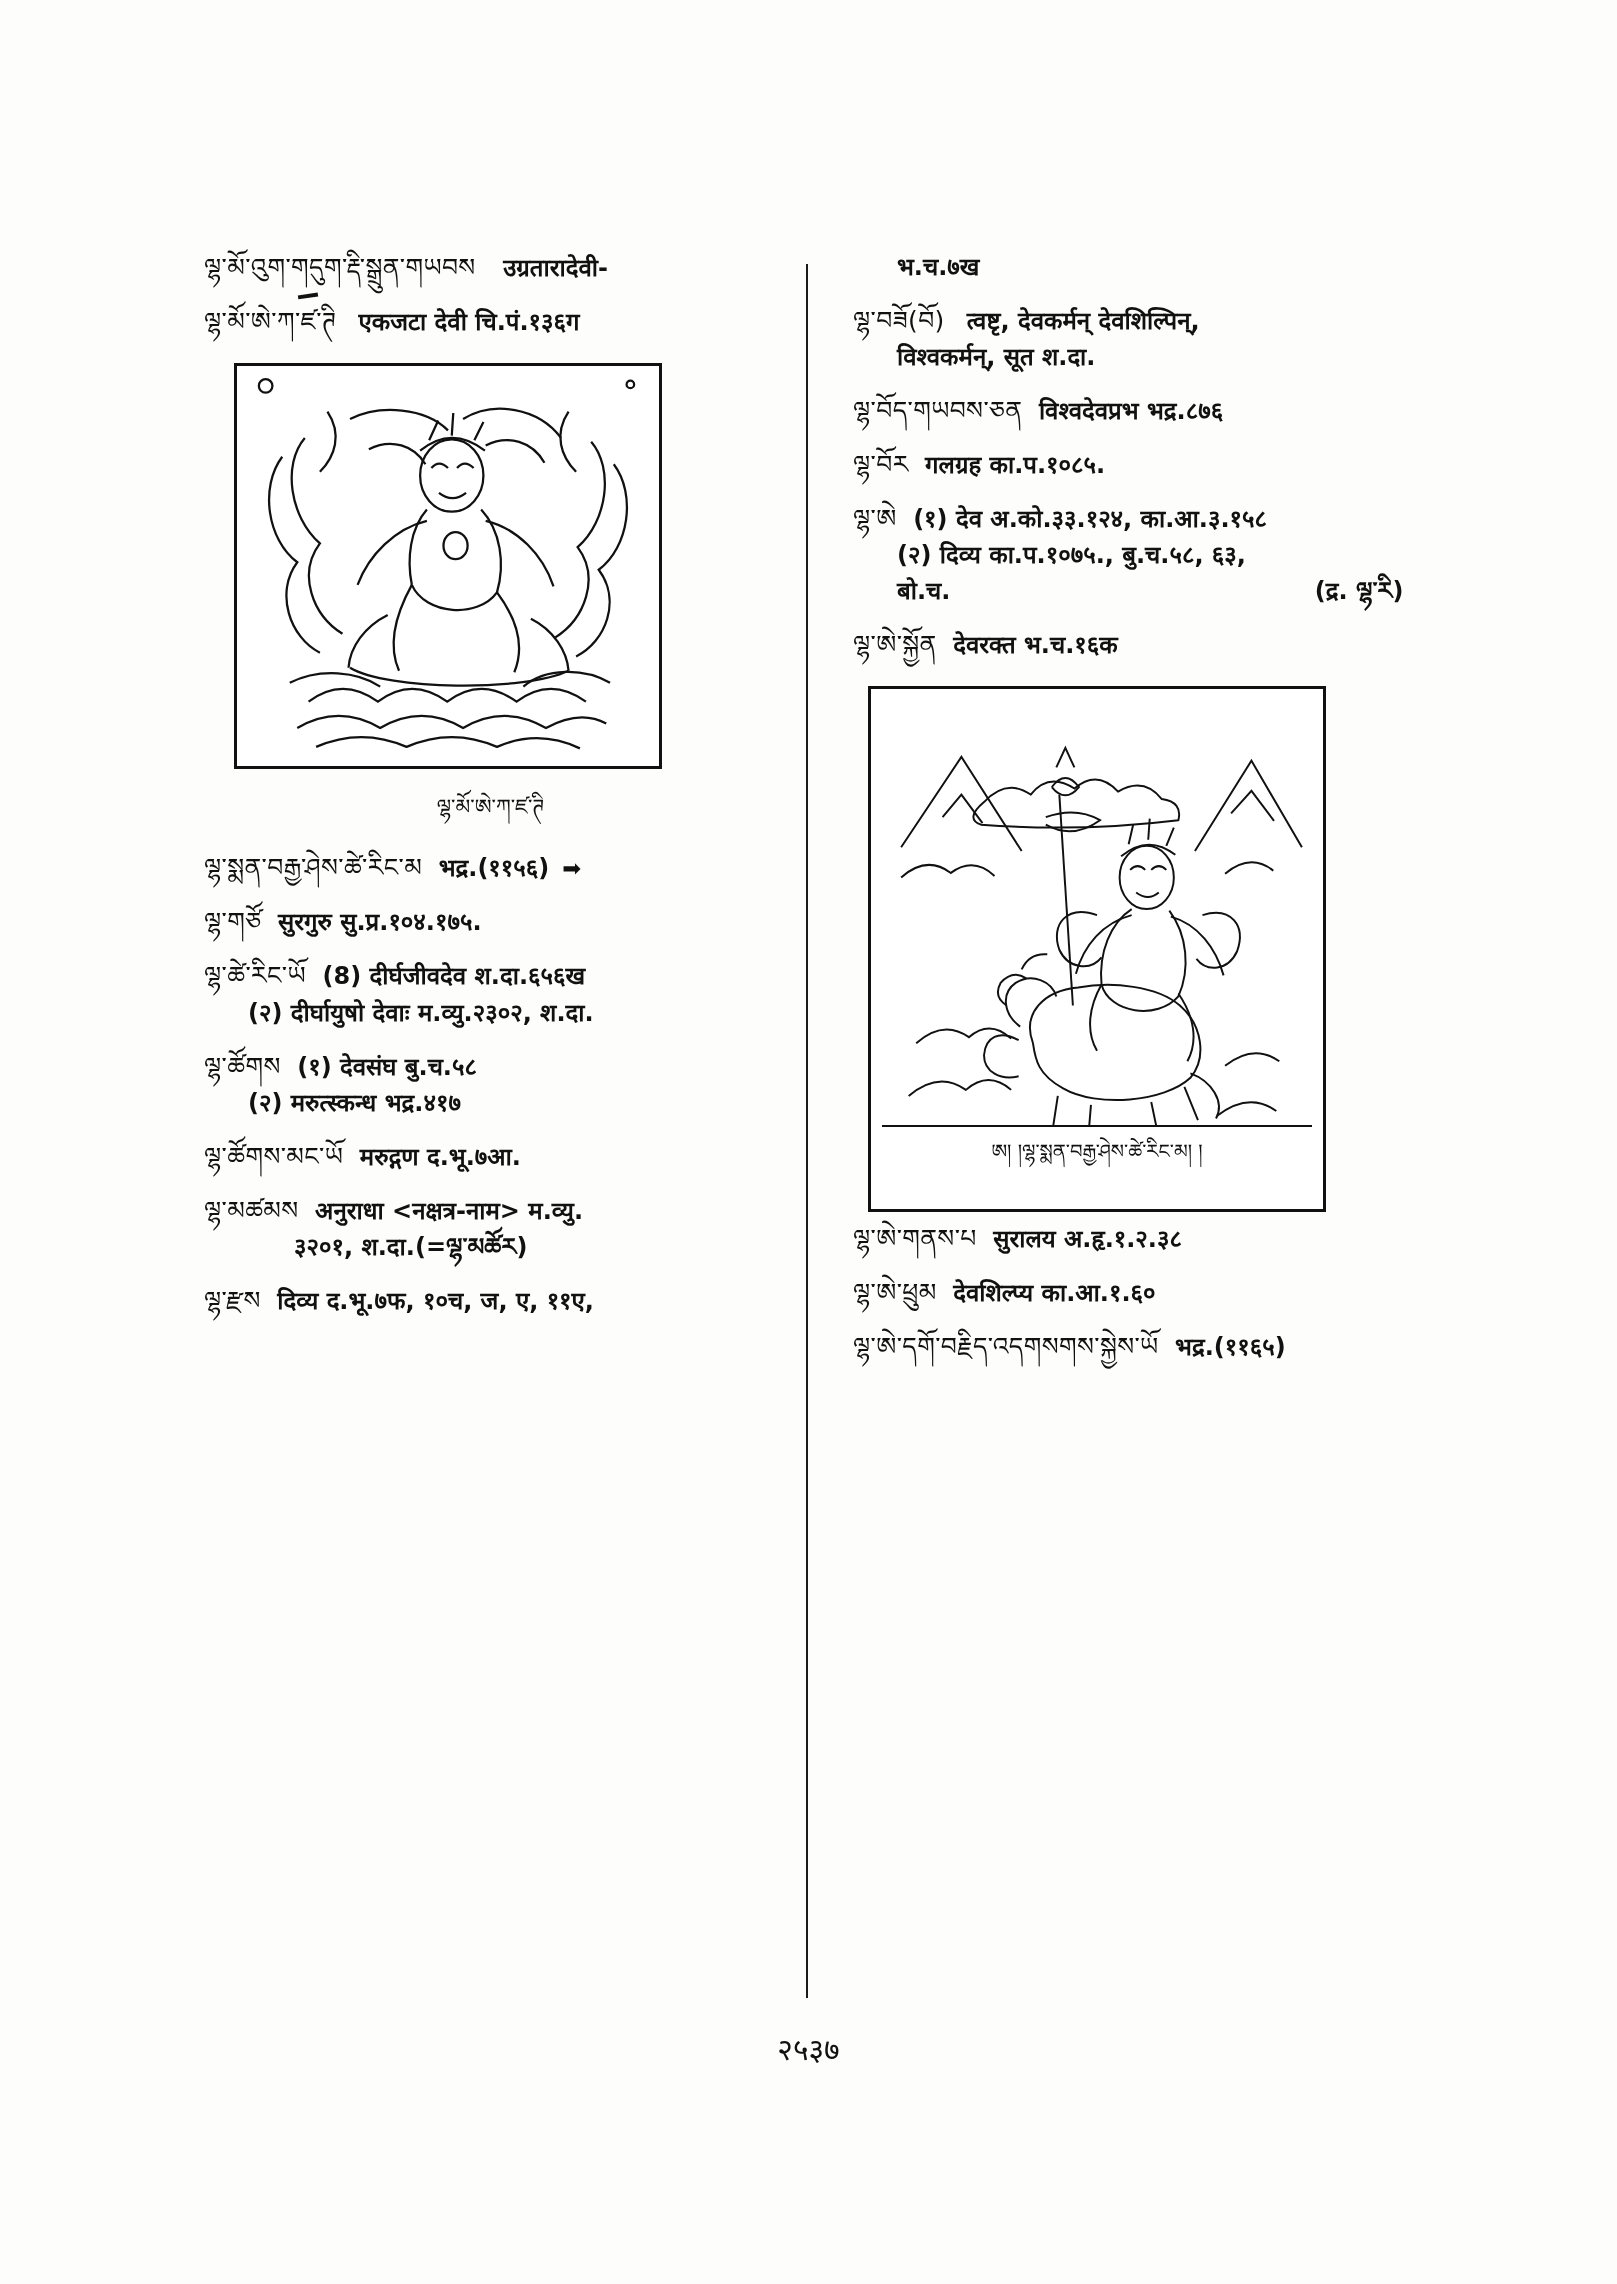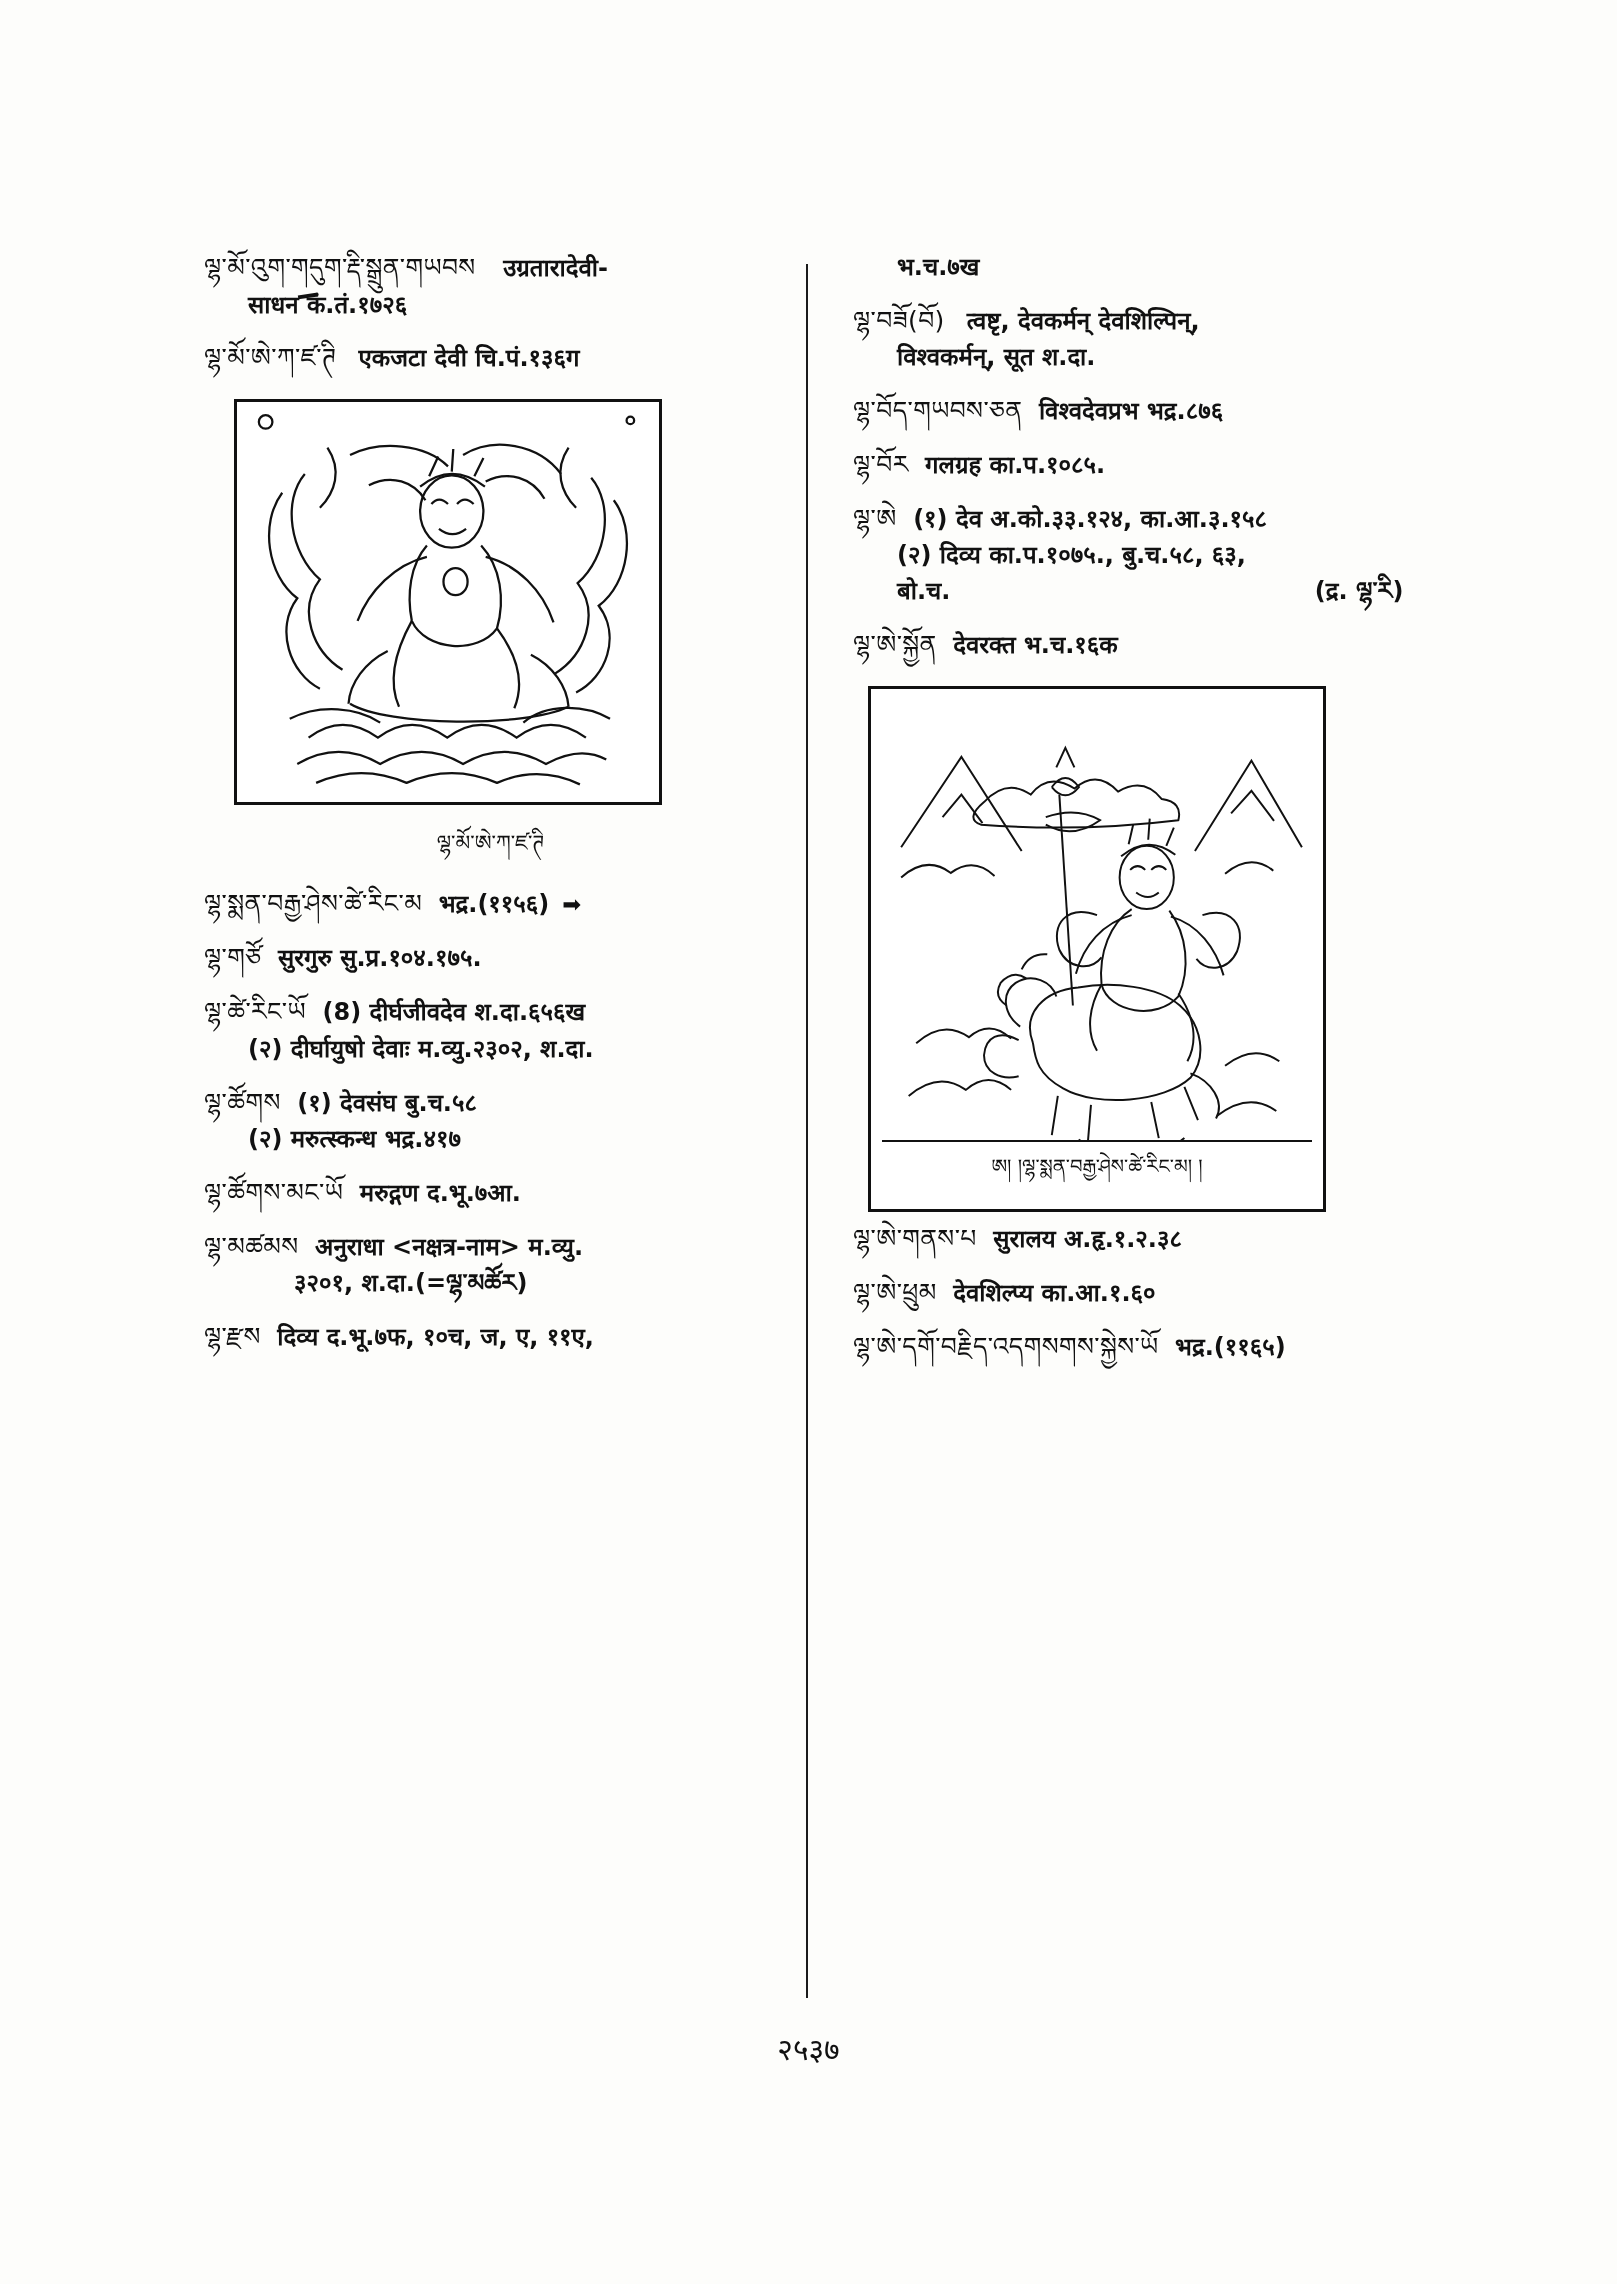--- a/index.html
+++ b/index.html
@@ -111,21 +111,21 @@
   .fig-caption {
     margin-top: 13.6px;
     text-align: center;
     font-family: "DejaVu Sans", sans-serif;
     font-size: 21px;
   }
   .fig2-caption-band {
     position: absolute;
     left: 10.6px;
     right: 10.6px;
-    bottom: 8px;
+    bottom: 23px;
     height: 59px;
     border-top: 2.3px solid #111;
     display: flex;
     align-items: center;
     justify-content: center;
     font-family: "DejaVu Sans", sans-serif;
     font-size: 19.6px;
     background: #fff;
   }
   .arrow {
@@ -152,21 +152,20 @@
 
     <div class="tick"></div>
     <div class="divider"></div>
 
     <div class="col col-left">
 
       <div class="entry">
         <span class="tib">ལྷ་མོ་འུག་གདུག་རྡི་སྒྲུན་གཡབས</span>
         &nbsp;&nbsp;&nbsp;
         <span class="dev">उग्रतारादेवी-</span>
-        <span class="indent dev">साधन कं.तं.१७२६</span>
       </div>
 
       <div class="entry">
         <span class="tib">ལྷ་མོ་ཨེ་ཀ་ཛ་ཊི</span>
         &nbsp;&nbsp;
         <span class="dev">एकजटा देवी चि.पं.१३६ग</span>
       </div>
 
       <div class="figure">
         <div class="fig1-frame">

